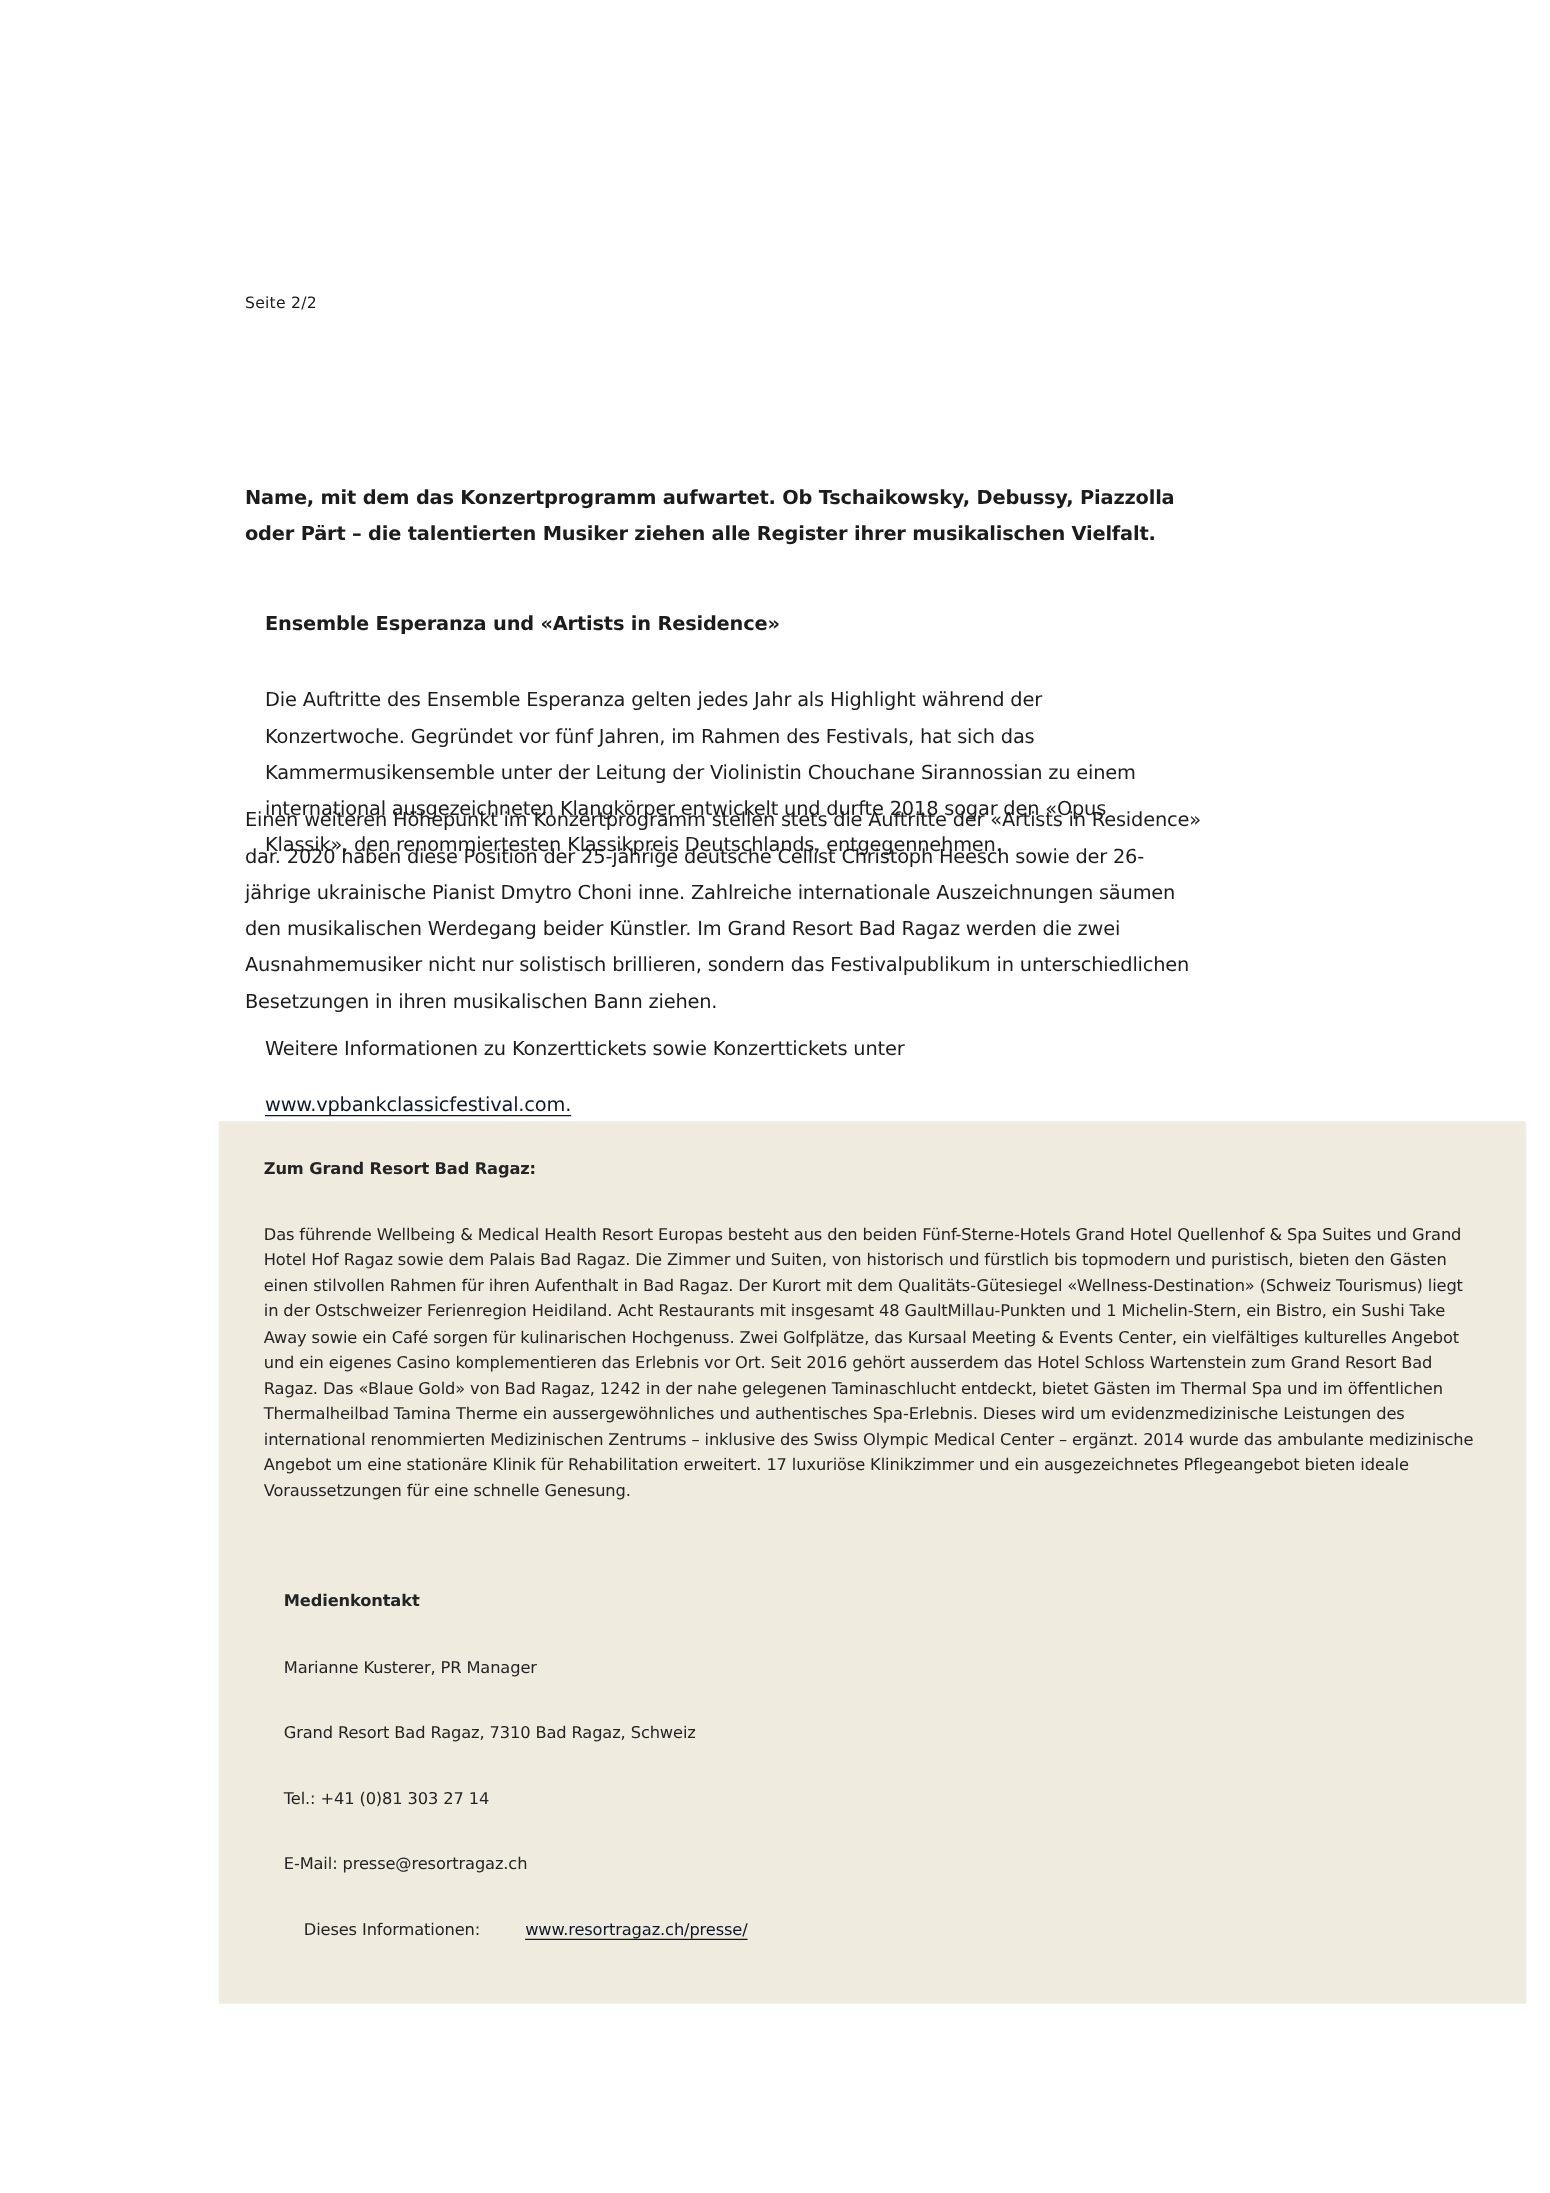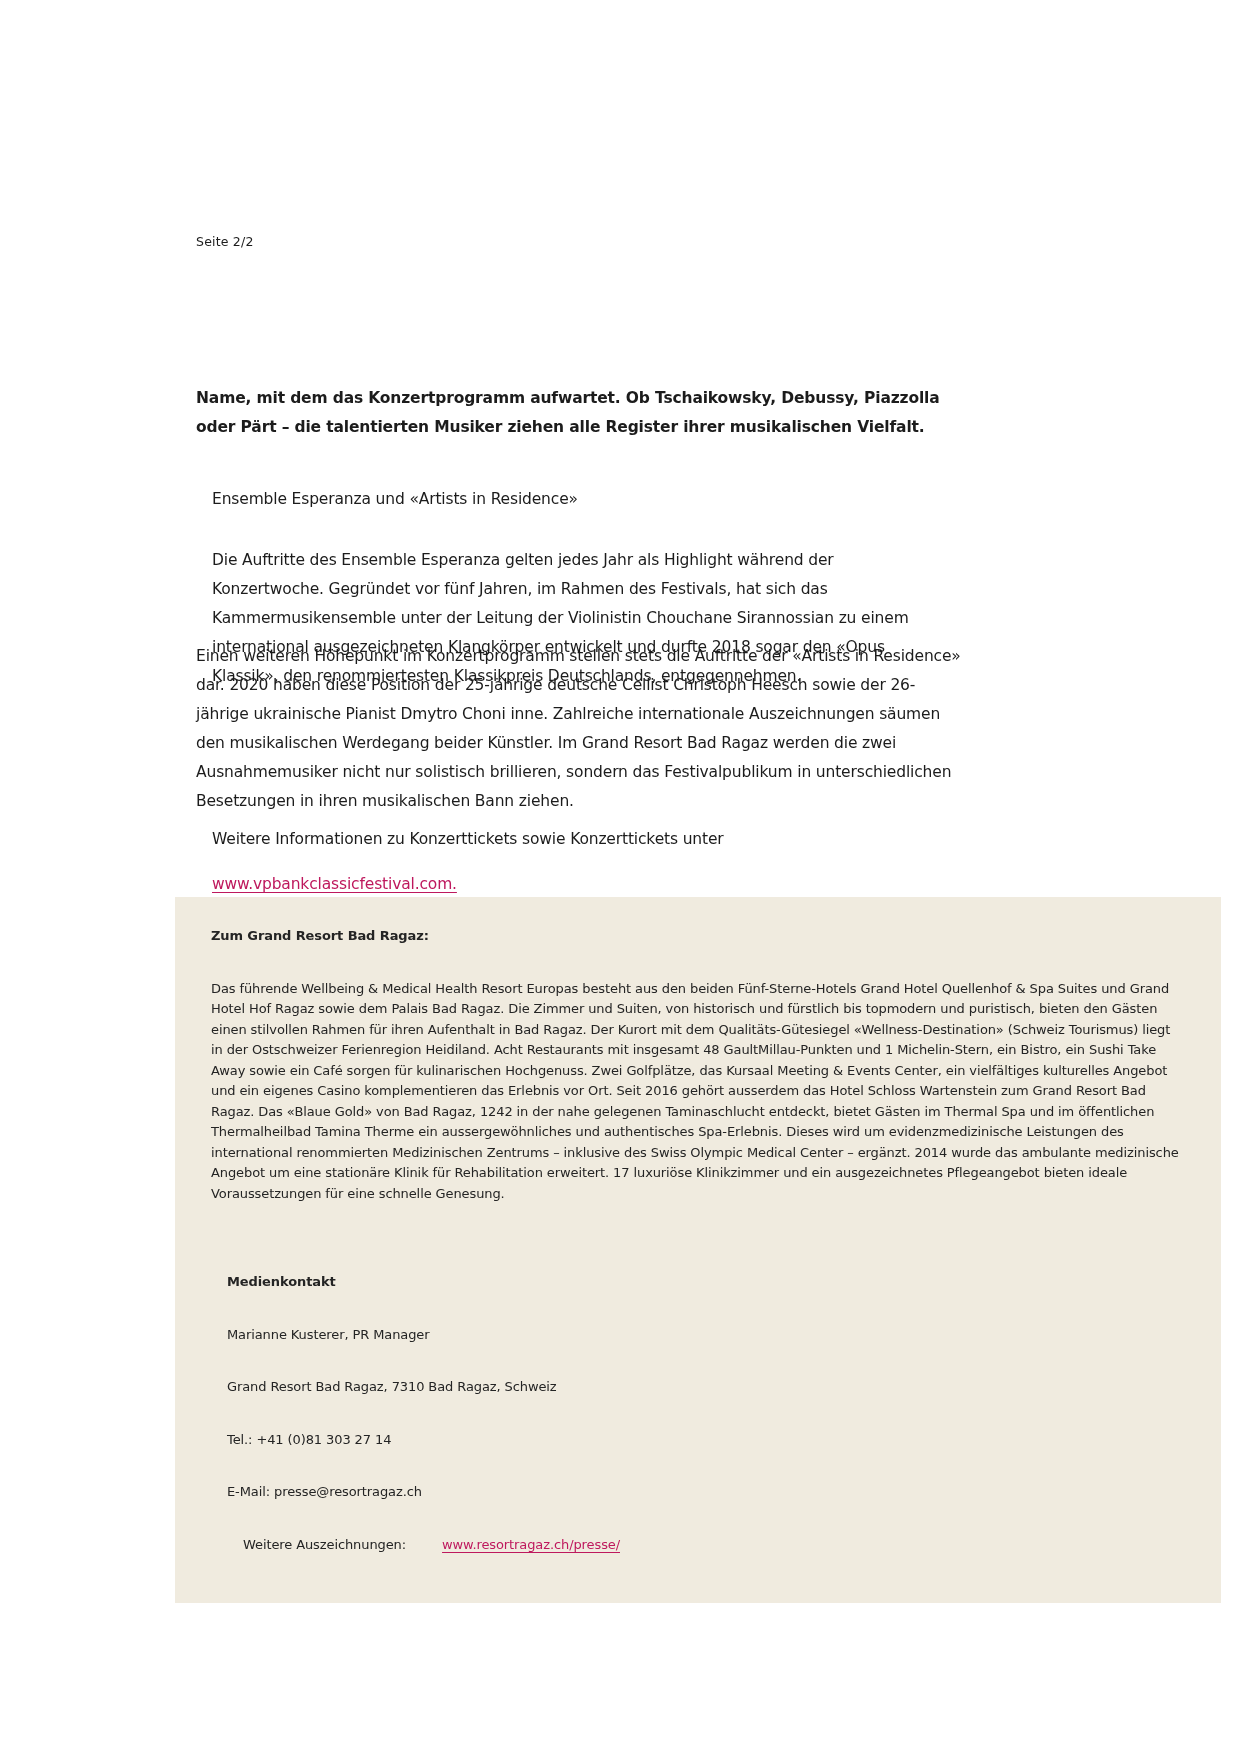--- a/index.html
+++ b/index.html
@@ -28,23 +28,23 @@
     width: 800px;
     font-size: 15.5px;
     line-height: 29px;
     letter-spacing: -0.15px;
     color: #1c1c1c;
   }
   #para1   { top: 336px; font-weight: bold; }
   #block2  { top: 421px; }
   #para3   { top: 594px; }
   #para4   { top: 777px; }
-  .h-bold { font-weight: normal; }
+  .h-bold { font-weight: bold; }
   a.doc-link {
-    color: #be185d;
+    color: #0f172a;
     text-decoration: underline;
     text-underline-offset: 3px;
     cursor: pointer;
   }
   a.block-link { display: inline-block; }
   .info-box {
     position: absolute;
     left: 143px;
     top: 865px;
     width: 1046px;
@@ -84,19 +84,19 @@
     <div class="box-heading">Zum Grand Resort Bad Ragaz:</div>
     <p>Das führende Wellbeing &amp; Medical Health Resort Europas besteht aus den beiden Fünf-Sterne-Hotels Grand Hotel Quellenhof &amp; Spa Suites und Grand Hotel Hof Ragaz sowie dem Palais Bad Ragaz. Die Zimmer und Suiten, von historisch und fürstlich bis topmodern und puristisch, bieten den Gästen einen stilvollen Rahmen für ihren Aufenthalt in Bad Ragaz. Der Kurort mit dem Qualitäts-Gütesiegel «Wellness-Destination» (Schweiz Tourismus) liegt in der Ostschweizer Ferienregion Heidiland. Acht Restaurants mit insgesamt 48 GaultMillau-Punkten und 1 Michelin-Stern, ein Bistro, ein Sushi Take Away sowie ein Café sorgen für kulinarischen Hochgenuss. Zwei Golfplätze, das Kursaal Meeting &amp; Events Center, ein vielfältiges kulturelles Angebot und ein eigenes Casino komplementieren das Erlebnis vor Ort. Seit 2016 gehört ausserdem das Hotel Schloss Wartenstein zum Grand Resort Bad Ragaz. Das «Blaue Gold» von Bad Ragaz, 1242 in der nahe gelegenen Taminaschlucht entdeckt, bietet Gästen im Thermal Spa und im öffentlichen Thermalheilbad Tamina Therme ein aussergewöhnliches und authentisches Spa-Erlebnis. Dieses wird um evidenzmedizinische Leistungen des international renommierten Medizinischen Zentrums – inklusive des Swiss Olympic Medical Center – ergänzt. 2014 wurde das ambulante medizinische Angebot um eine stationäre Klinik für Rehabilitation erweitert. 17 luxuriöse Klinikzimmer und ein ausgezeichnetes Pflegeangebot bieten ideale Voraussetzungen für eine schnelle Genesung.</p>
 
     <div class="contact">
       <span class="contact-line box-heading">Medienkontakt</span>
       <span class="contact-line">Marianne Kusterer, PR Manager</span>
       <span class="contact-line">Grand Resort Bad Ragaz, 7310 Bad Ragaz, Schweiz</span>
       <span class="contact-line">Tel.: +41 (0)81 303 27 14</span>
       <span class="contact-line">E-Mail: presse@resortragaz.ch</span>
       <span class="contact-line">
-        <span>Weitere Auszeichnungen: </span>
+        <span>Dieses Informationen: </span>
         <a class="doc-link">www.resortragaz.ch/presse/</a>
       </span>
     </div>
   </div>
 
 </div>
 
 </body></html>

